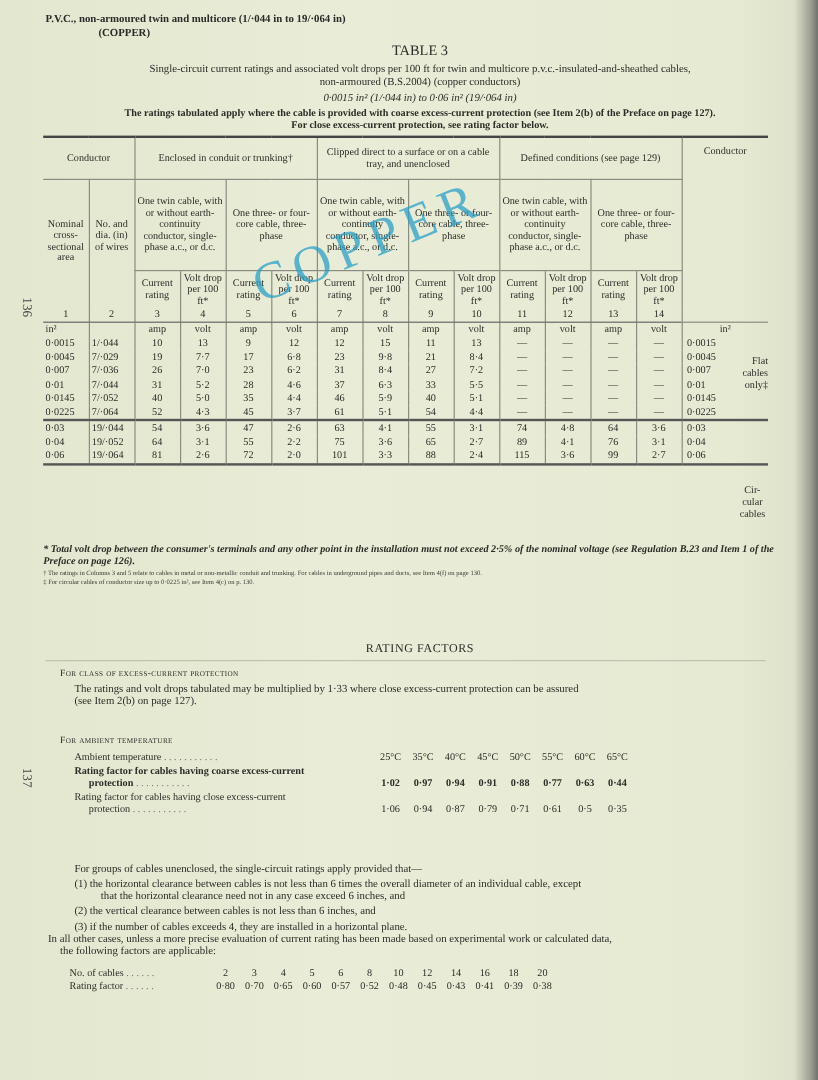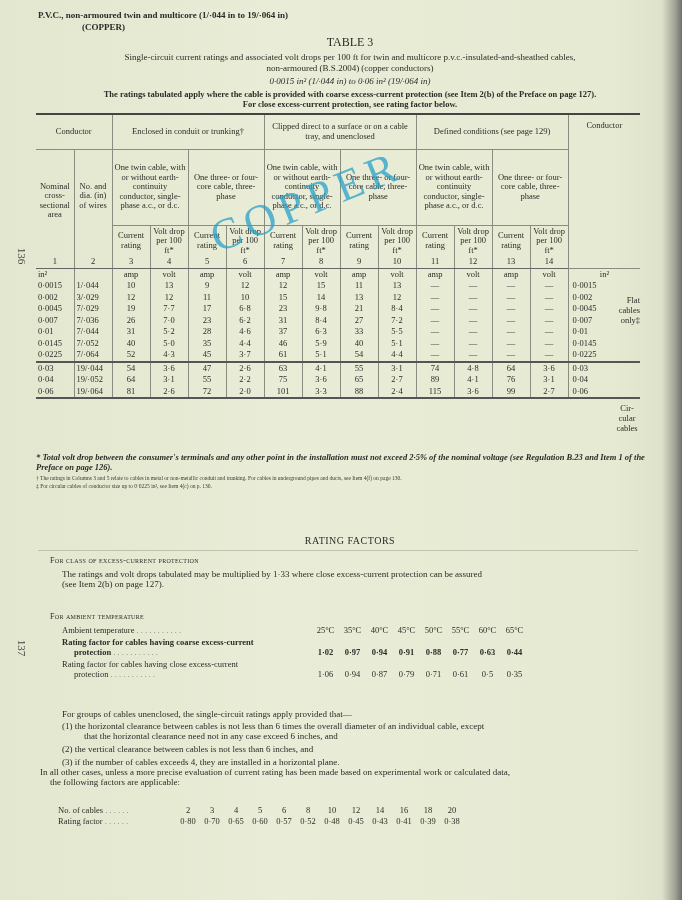--- a/index.html
+++ b/index.html
@@ -197,37 +197,20 @@
             <td>12</td>
             <td>12</td>
             <td>15</td>
             <td>11</td>
             <td>13</td>
             <td>—</td>
             <td>—</td>
             <td>—</td>
             <td>—</td>
             <td class="left" style="border-right: none; padding-left: 4px;">0·0015</td>
-          </tr>
-          <tr class="">
-            <td class="left" style="border-left: none;">0·002</td>
-            <td class="left">3/·029</td>
-            <td>12</td>
-            <td>12</td>
-            <td>11</td>
-            <td>10</td>
-            <td>15</td>
-            <td>14</td>
-            <td>13</td>
-            <td>12</td>
-            <td>—</td>
-            <td>—</td>
-            <td>—</td>
-            <td>—</td>
-            <td class="left" style="border-right: none; padding-left: 4px;">0·002</td>
           </tr>
           <tr class="">
             <td class="left" style="border-left: none;">0·0045</td>
             <td class="left">7/·029</td>
             <td>19</td>
             <td>7·7</td>
             <td>17</td>
             <td>6·8</td>
             <td>23</td>
             <td>9·8</td>
@@ -423,21 +406,21 @@
       <td class="v">0·79</td>
       <td class="v">0·71</td>
       <td class="v">0·61</td>
       <td class="v">0·5</td>
       <td class="v">0·35</td>
     </tr>
   </tbody>
     </table>
 
   <div class="section" style="top:700px;">
-    <div class="indent" style="margin-top:9px;">For groups of cables unenclosed, the single-circuit ratings apply provided that—</div>
+    <div class="indent" style="margin-top:19px;">For groups of cables unenclosed, the single-circuit ratings apply provided that—</div>
     <div class="indent" style="margin-top:2px;">(1) the horizontal clearance between cables is not less than 6 times the overall diameter of an individual cable, except</div>
     <div style="padding-left:34px;">that the horizontal clearance need not in any case exceed 6 inches, and</div>
     <div class="indent" style="margin-top:3px;">(2) the vertical clearance between cables is not less than 6 inches, and</div>
     <div class="indent" style="margin-top:3px;">(3) if the number of cables exceeds 4, they are installed in a horizontal plane.</div>
     <div style="margin-left:-10px;">In all other cases, unless a more precise evaluation of current rating has been made based on experimental work or calculated data,</div>
     <div>the following factors are applicable:</div>
   </div>
 
   <table class="grp-f">
     <tbody>

